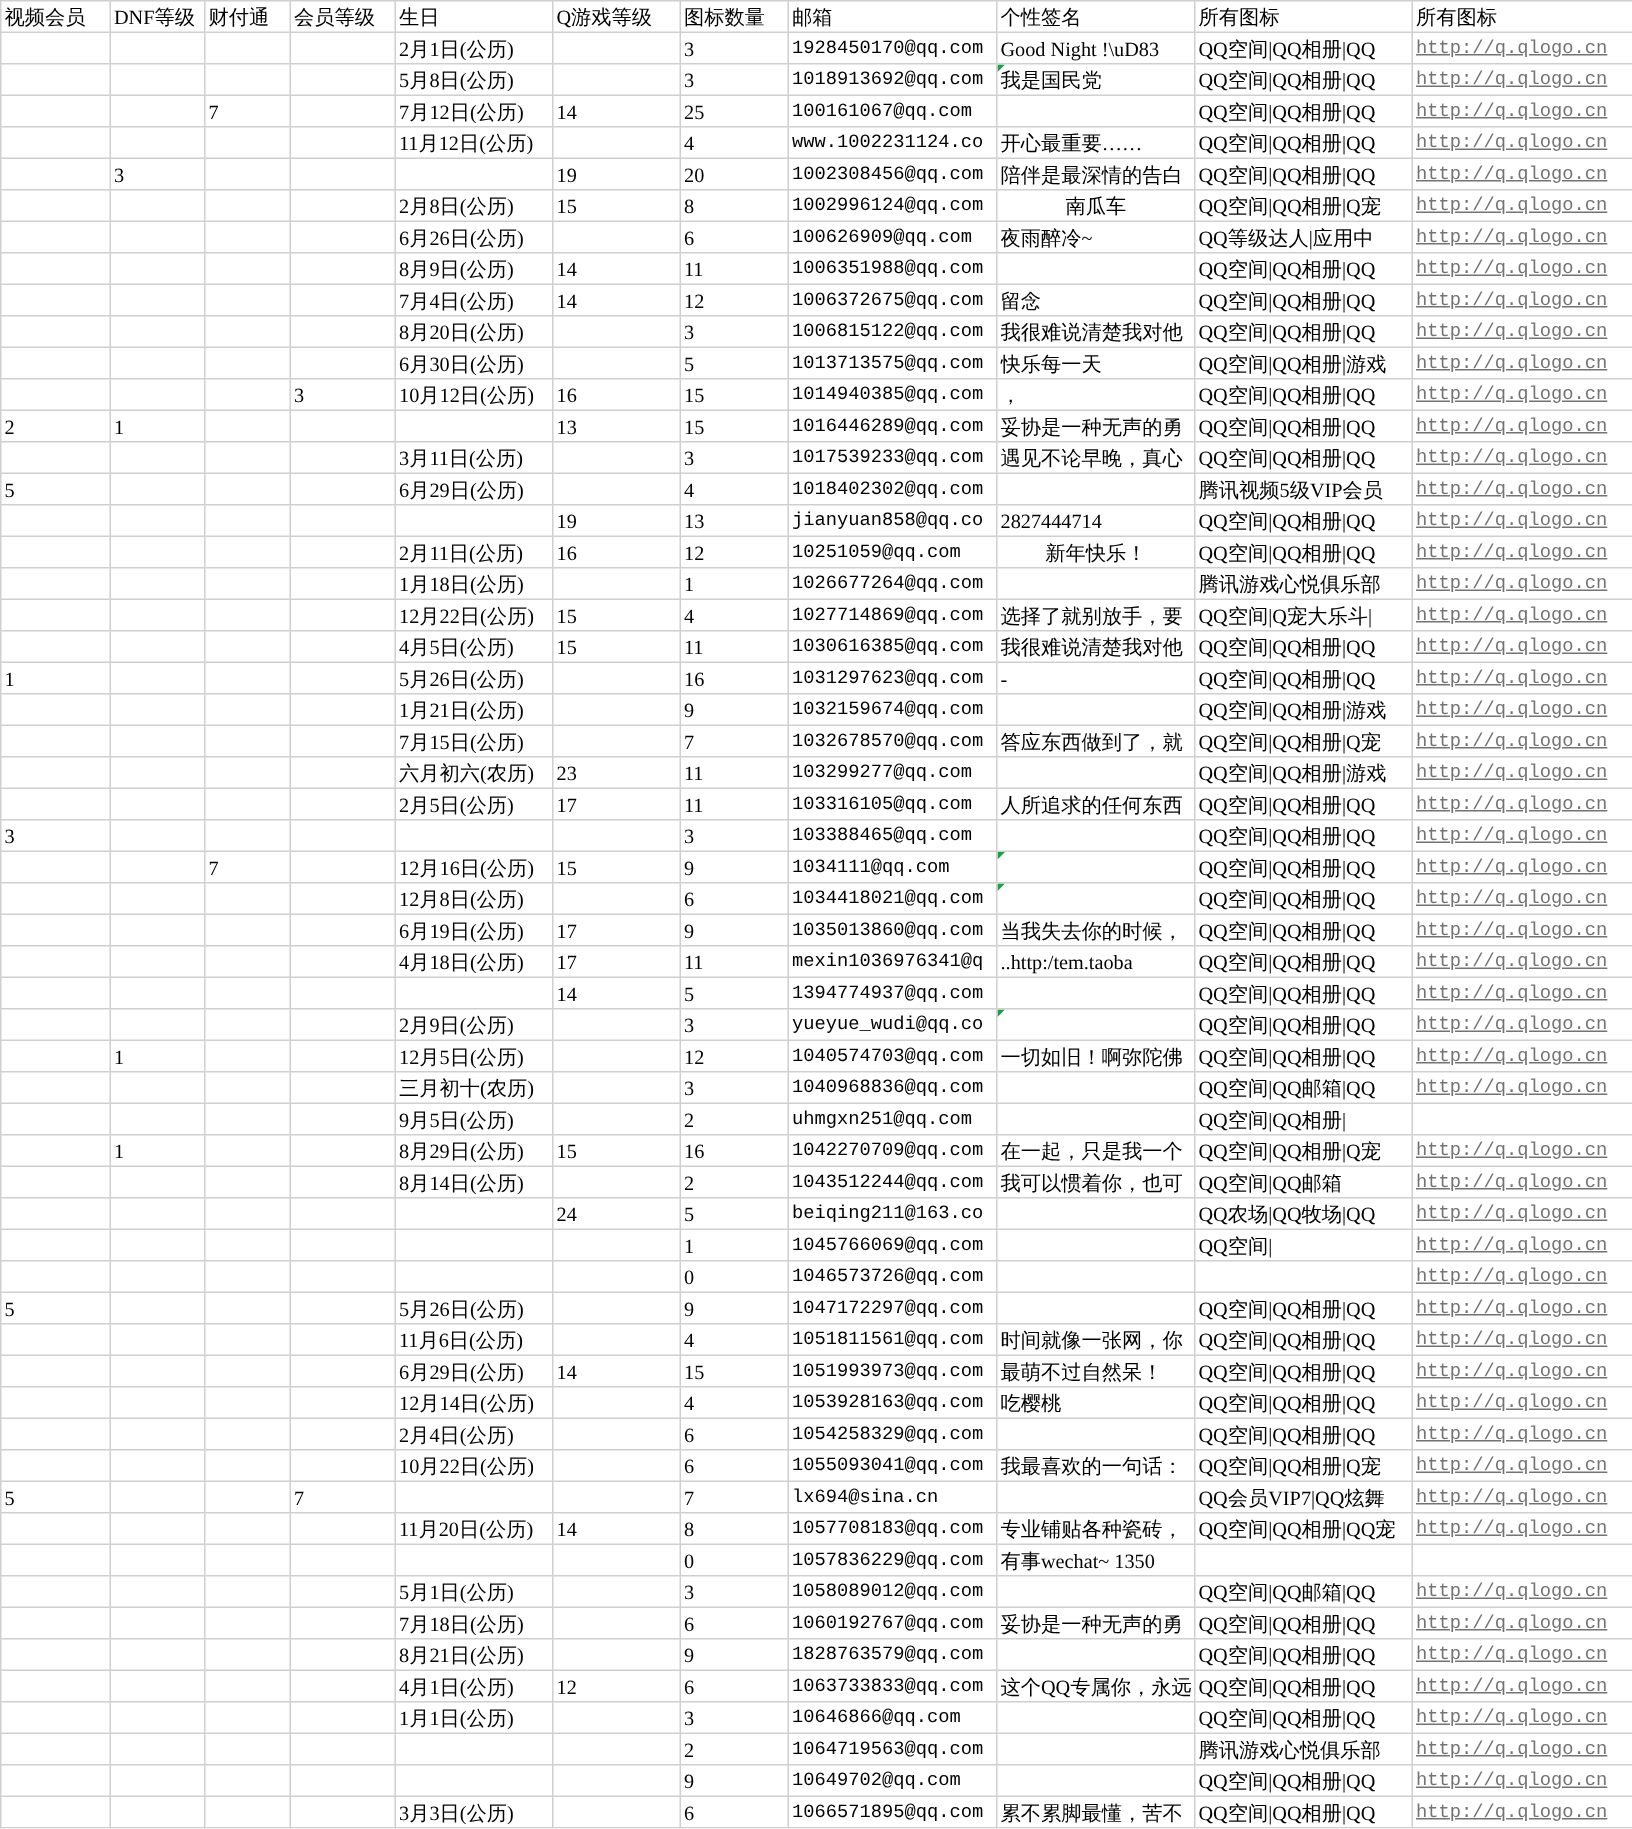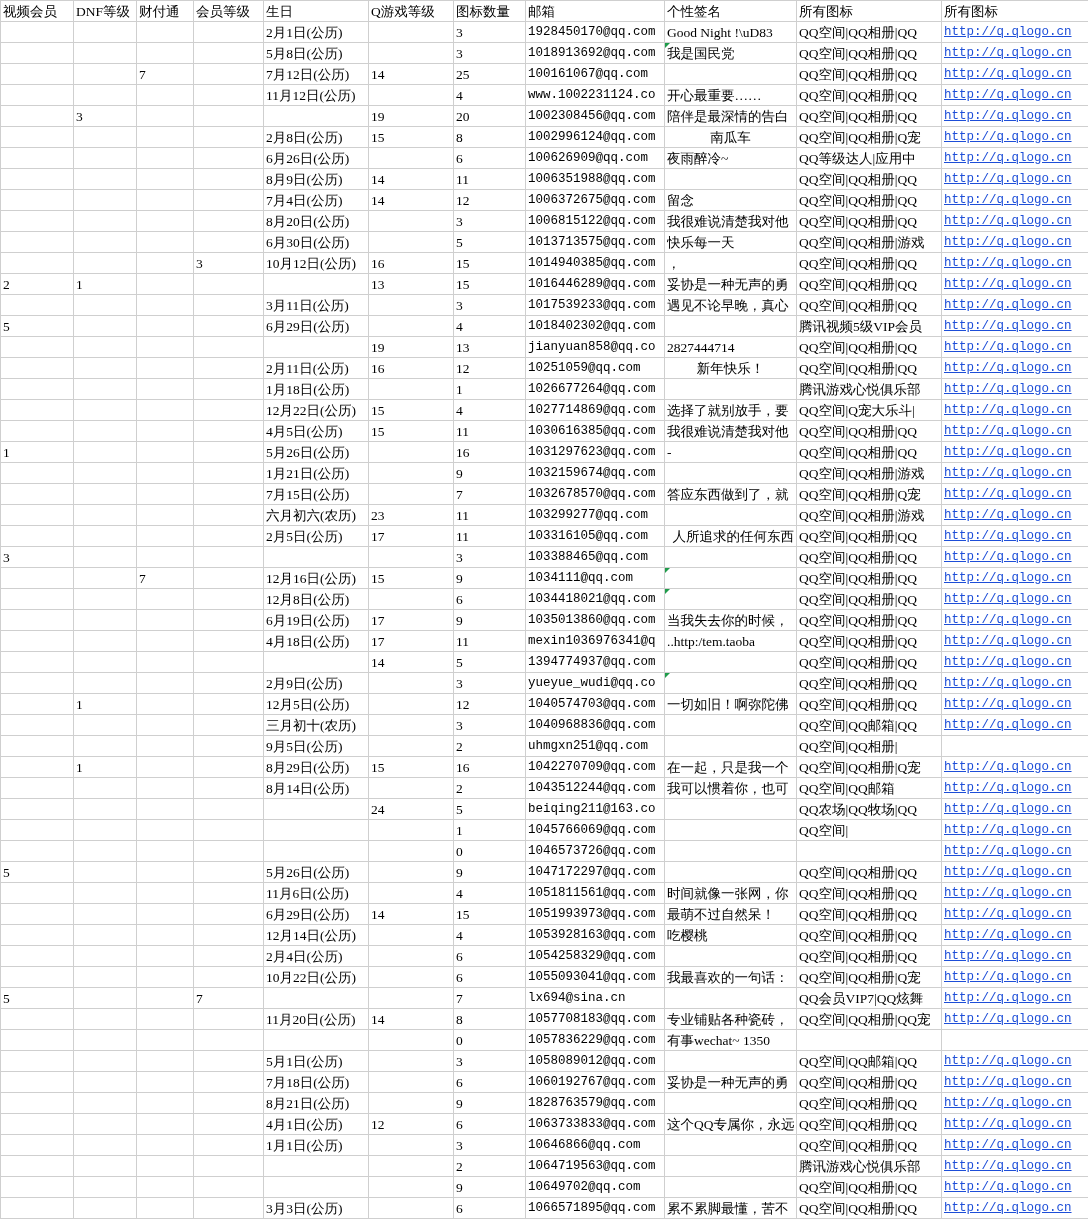--- a/index.html
+++ b/index.html
@@ -44,21 +44,21 @@
   col.c5 { width: 85px; }
   col.c6 { width: 72px; }
   col.c7 { width: 139px; }
   col.c8 { width: 132px; }
   col.c9 { width: 145px; }
   col.c10 { width: 147px; }
 
   .cell-num { }
   .cell-text { }
   .link {
-    color: #1d4ed8;
+    color: #737373;
     text-decoration: underline;
     font-family: "Liberation Mono", monospace;
     font-size: 12.5px;
   }
   .mono {
     font-family: "Liberation Mono", monospace;
     font-size: 12.5px;
     margin-left: 46px;
   }
   .clip {
@@ -974,21 +974,21 @@
         </td>
         <td class="cell-num">
           <span class="clip">17</span>
         </td>
         <td class="cell-num">
           <span class="clip">11</span>
         </td>
         <td class="mono">
           <span class="clip">103316105@qq.com</span>
         </td>
-        <td class="cell-text" style="text-align: right; margin-top: 23px;">
+        <td class="cell-text" style="text-align: left; margin-top: 23px;">
           <span class="clip">人所追求的任何东西</span>
         </td>
         <td class="cell-text">
           <span class="clip">QQ空间|QQ相册|QQ</span>
         </td>
         <td>
           <a class="link clip" href="#">http://q.qlogo.cn</a>
         </td>
       </tr>
       <tr>

